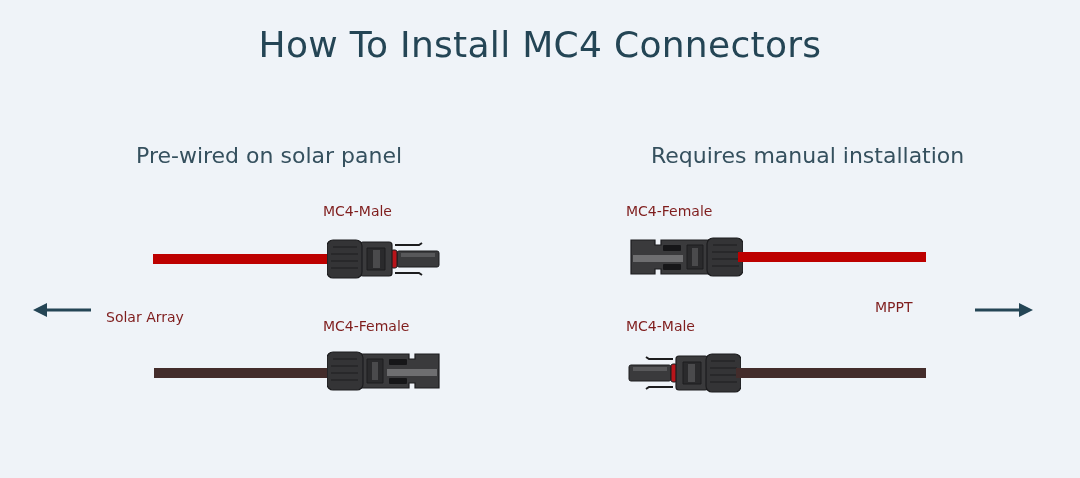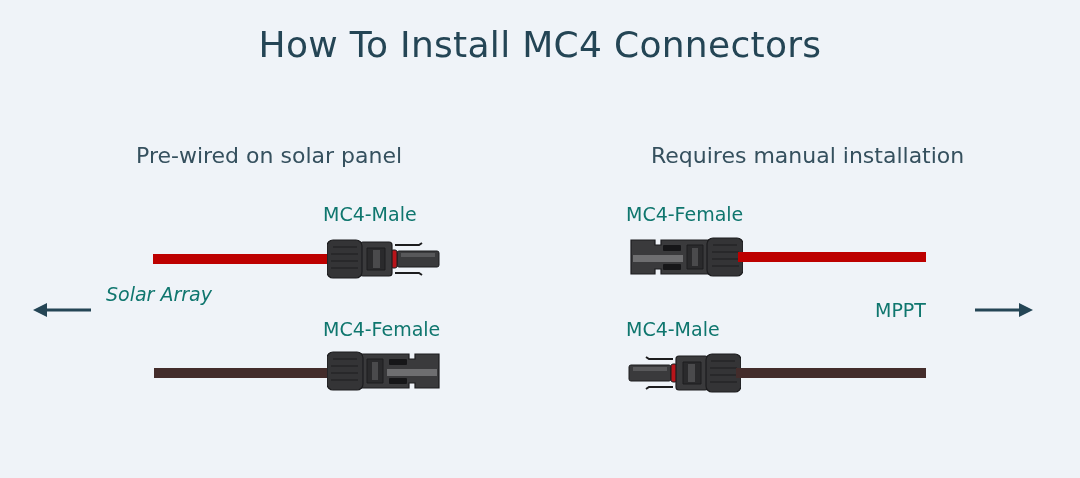--- a/index.html
+++ b/index.html
@@ -5,21 +5,21 @@
   html, body { margin:0; padding:0; }
   body {
     width:1080px; height:478px; background:#eff3f8; position:relative; overflow:hidden;
     font-family:"DejaVu Sans", sans-serif; color:#2a4452;
   }
   .title {
     position:absolute; top:24px; left:0; width:1080px; text-align:center;
     font-size:36px; font-weight:normal; color:#244555; letter-spacing:0.3px;
   }
   .subtitle { position:absolute; top:143px; font-size:22px; color:#35505e; white-space:nowrap; }
-  .label { position:absolute; font-size:19px; color:#0f766e; white-space:nowrap; }
+  .label { position:absolute; font-size:14px; color:#7f1d1d; white-space:nowrap; }
   .wire { position:absolute; height:10px; }
   .wire.red { background:#bd0000; }
   .wire.brown { background:#432c2b; }
   .conn { position:absolute; }
   .arrow { position:absolute; }
 </style>
 </head>
 <body>
 
 <svg width="0" height="0" style="position:absolute">
@@ -64,21 +64,21 @@
 <div class="label" style="left:323px; top:203px;">MC4-Male</div>
 <div class="wire red" style="left:153px; top:254px; width:180px;"></div>
 <svg class="conn" style="left:327px; top:239px;" width="114" height="42">
     <use href="#mc4-male"></use>
   </svg>
 
 <svg class="arrow" style="left:33px; top:301px;" width="60" height="18">
   <line x1="12" y1="9" x2="58" y2="9" stroke="#244555" stroke-width="3"></line>
   <polygon points="0,9 14,2 14,16" fill="#244555"></polygon>
 </svg>
-<div class="label" style="left:106px; top:283px;font-style:italic;">Solar Array</div>
+<div class="label" style="left:106px; top:309px;">Solar Array</div>
 
 <div class="label" style="left:323px; top:318px;">MC4-Female</div>
 <div class="wire brown" style="left:154px; top:368px; width:180px;"></div>
 <svg class="conn" style="left:327px; top:351px;" width="114" height="42">
     <use href="#mc4-female"></use>
   </svg>
 
 <div class="subtitle" style="left:651px;">Requires manual installation</div>
 
 <div class="label" style="left:626px; top:203px;">MC4-Female</div>

